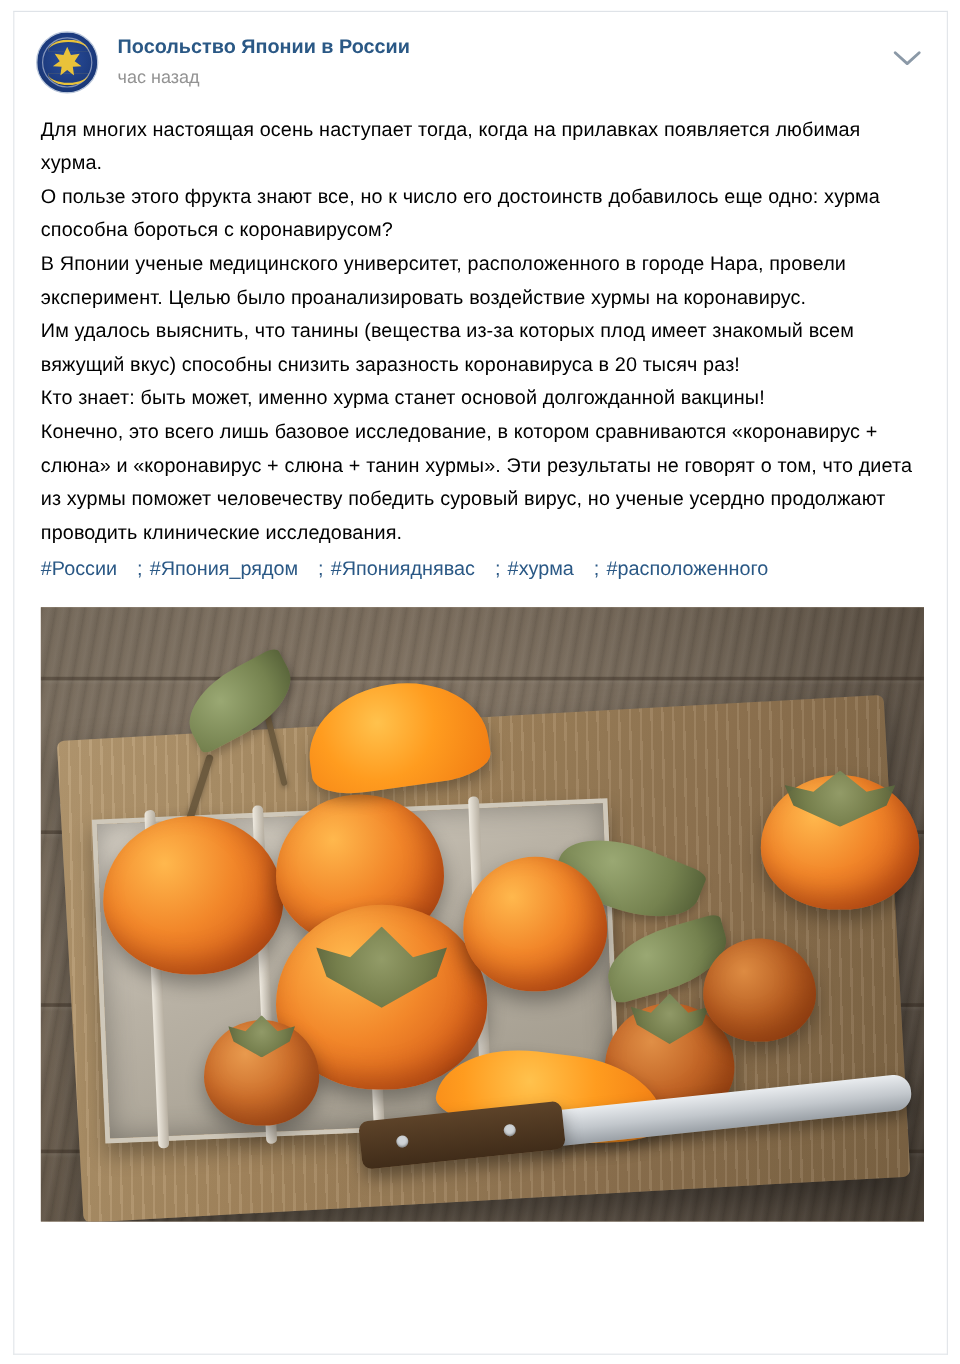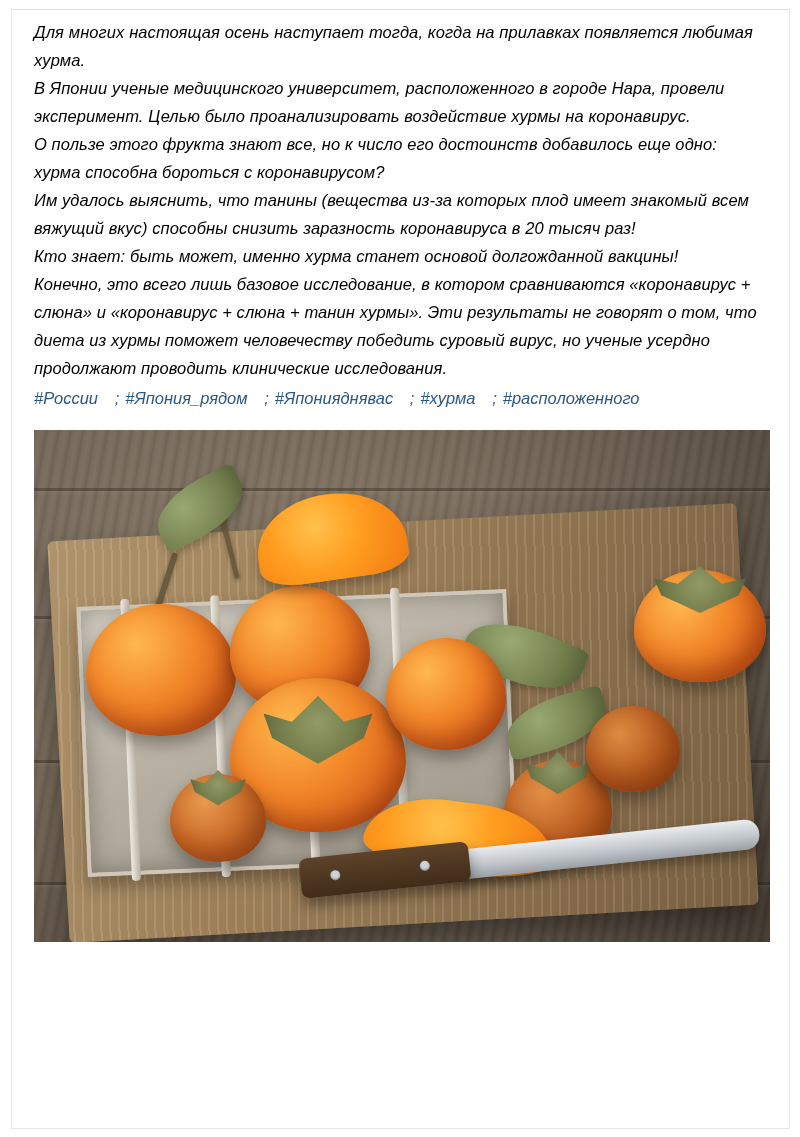--- a/index.html
+++ b/index.html
@@ -97,21 +97,20 @@
     top: 30px;
     width: 26px;
     height: 16px;
     cursor: pointer;
   }
   .chevron-btn svg { display: block; }
 
   
   .post-body {
     padding: 8px 22px 0 22px;
-    font-style: italic;
   }
   .post-body p {
     margin: 0;
     font-size: 16.5px;
     line-height: 28px;
     color: #000000;
     letter-spacing: 0.1px;
   }
   .hashtags {
     margin-top: 2px;
@@ -259,25 +258,42 @@
     background: #cfd3d6;
     box-shadow: inset 0 -1px 2px rgba(0,0,0,0.4);
   }
 </style>
 </head>
 <body>
 
 <div class="page">
   <div class="post-card">
 
+    <div class="post-header">
+      <div class="avatar">
+        <div class="ring"></div>
+        <div class="arc-top"></div>
+        <div class="arc-bottom"></div>
+        <div class="crest"></div>
+      </div>
+      <div class="head-text">
+        <div class="author-name">Посольство Японии в России</div>
+        <div class="post-time">час назад</div>
+      </div>
+      <div class="chevron-btn">
+        <svg width="26" height="16" viewBox="0 0 26 16" aria-hidden="true">
+          <polyline points="3,4 13,13 23,4" fill="none" stroke="#8b99a7" stroke-width="2.4" stroke-linecap="round" stroke-linejoin="round"></polyline>
+        </svg>
+      </div>
+    </div>
 
     <div class="post-body">
       <p>Для многих настоящая осень наступает тогда, когда на прилавках появляется любимая хурма.</p>
+      <p>О пользе этого фрукта знают все, но к число его достоинств добавилось еще одно: хурма способна бороться с коронавирусом?</p>
       <p>В Японии ученые медицинского университет, расположенного в городе Нара, провели эксперимент. Целью было проанализировать воздействие хурмы на коронавирус.</p>
-      <p>О пользе этого фрукта знают все, но к число его достоинств добавилось еще одно: хурма способна бороться с коронавирусом?</p>
       <p>Им удалось выяснить, что танины (вещества из-за которых плод имеет знакомый всем вяжущий вкус) способны снизить заразность коронавируса в 20 тысяч раз!</p>
       <p>Кто знает: быть может, именно хурма станет основой долгожданной вакцины!</p>
       <p>Конечно, это всего лишь базовое исследование, в котором сравниваются «коронавирус + слюна» и «коронавирус + слюна + танин хурмы». Эти результаты не говорят о том, что диета из хурмы поможет человечеству победить суровый вирус, но ученые усердно продолжают проводить клинические исследования.</p>
 
       <div class="hashtags">
         <span class="tag">#России</span>
         <span class="sep">;</span><span class="tag">#Япония_рядом</span>
         <span class="sep">;</span><span class="tag">#Японияднявас</span>
         <span class="sep">;</span><span class="tag">#хурма</span>
         <span class="sep">;</span><span class="tag">#расположенного</span>

